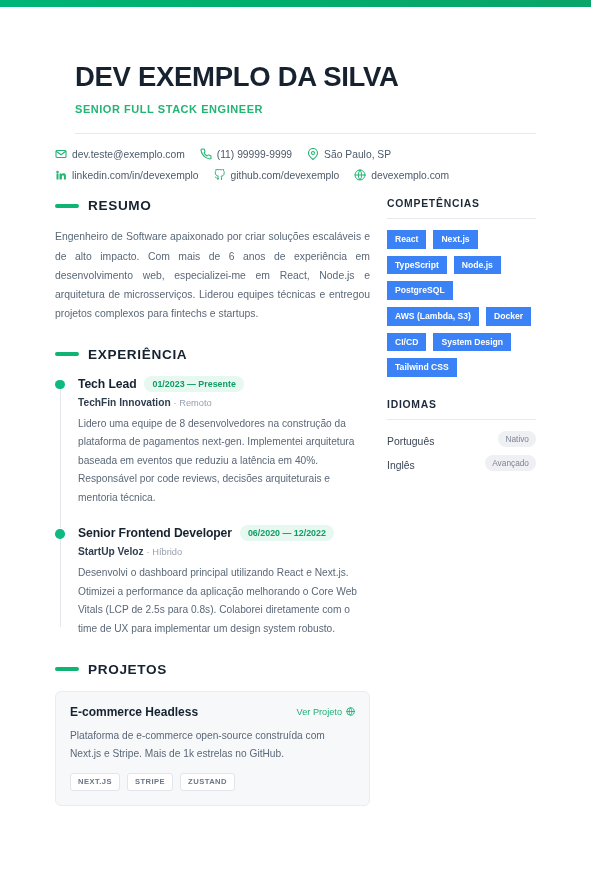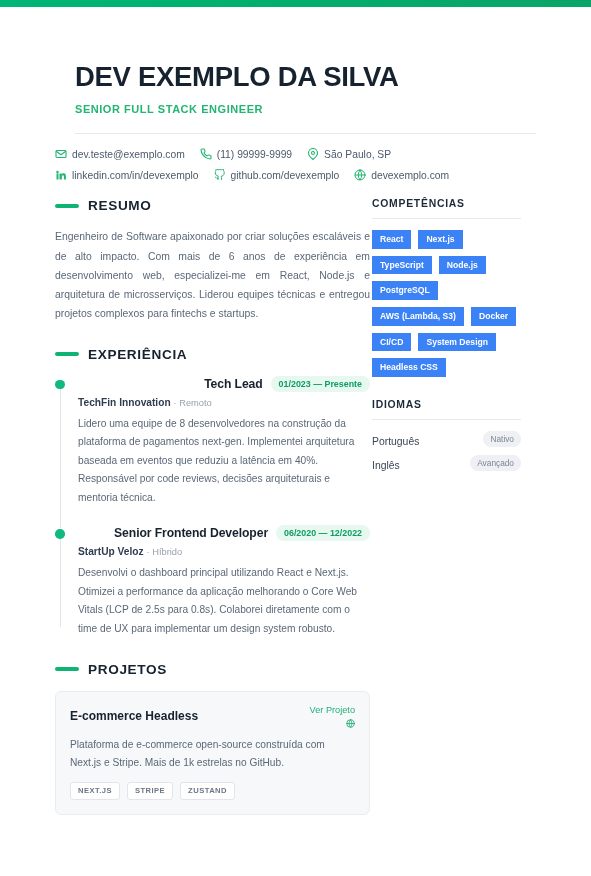--- a/index.html
+++ b/index.html
@@ -78,21 +78,21 @@
     align-items: center;
     justify-content: center;
     color: #22b573;
     flex: 0 0 auto;
   }
   .contact-item .ico svg { display: block; }
 
   
   .columns {
     display: flex;
-    gap: 2px;
+    gap: 17px;
     margin-top: 17px;
     align-items: flex-start;
   }
   .col-main  { width: 315px; flex: 0 0 315px; }
   .col-side  { width: 149px; flex: 0 0 149px; }
 
   
   .sec-head {
     display: flex;
     align-items: center;
@@ -146,21 +146,21 @@
     left: 0;
     top: 4px;
     width: 9.5px;
     height: 9.5px;
     border-radius: 50%;
     background: #10b981;
   }
   .tl-toprow {
     display: flex;
     align-items: center;
-    justify-content: flex-end;
+    justify-content: flex-start;
     gap: 8px;
   }
   .tl-title {
     font-size: 12.2px;
     font-weight: 700;
     color: #16222f;
     letter-spacing: -0.1px;
   }
   .tl-date {
     font-size: 8.9px;
@@ -202,26 +202,25 @@
     justify-content: space-between;
     gap: 10px;
   }
   .proj-title {
     font-size: 12px;
     font-weight: 700;
     color: #16222f;
   }
   .proj-link {
     display: inline-flex;
-    align-items: flex-end;
+    align-items: flex-start;
     gap: 4px;
     font-size: 9.2px;
     color: #22b077;
     white-space: nowrap;
-    flex-direction: column;
   }
   .proj-link .ico { width: 9px; height: 9px; display:inline-flex; }
   .proj-desc {
     margin-top: 8px;
     font-size: 10.2px;
     line-height: 1.78;
     color: #5b6878;
   }
   .proj-tags {
     margin-top: 10px;
@@ -473,21 +472,21 @@
         <div class="skills">
           <span class="skill">React</span>
           <span class="skill">Next.js</span>
           <span class="skill">TypeScript</span>
           <span class="skill">Node.js</span>
           <span class="skill">PostgreSQL</span>
           <span class="skill">AWS (Lambda, S3)</span>
           <span class="skill">Docker</span>
           <span class="skill">CI/CD</span>
           <span class="skill">System Design</span>
-          <span class="skill">Headless CSS</span>
+          <span class="skill">Tailwind CSS</span>
         </div>
       </div>
 
 
       <div class="side-sec">
         <div class="side-head">IDIOMAS</div>
         <div class="lang-row">
           <span class="lang-name">Português</span>
           <span class="lang-level">Nativo</span>
         </div>

